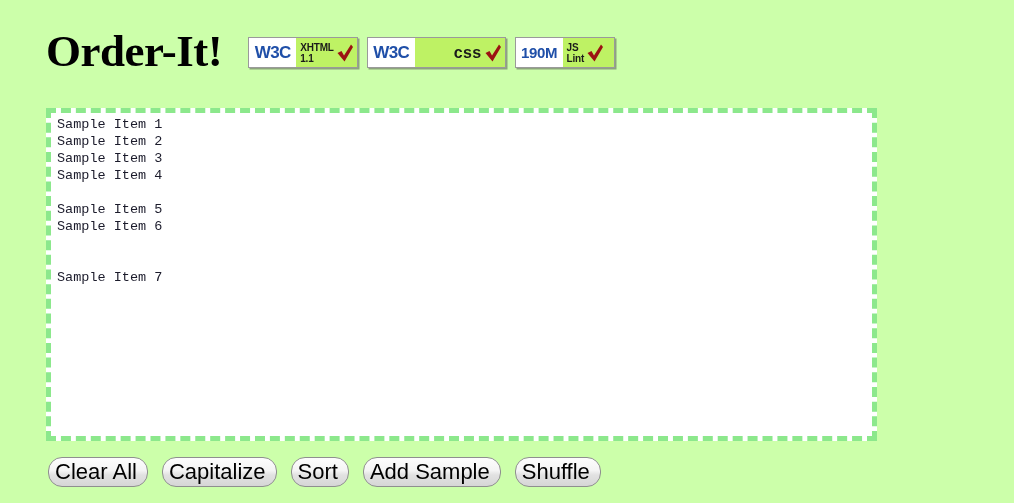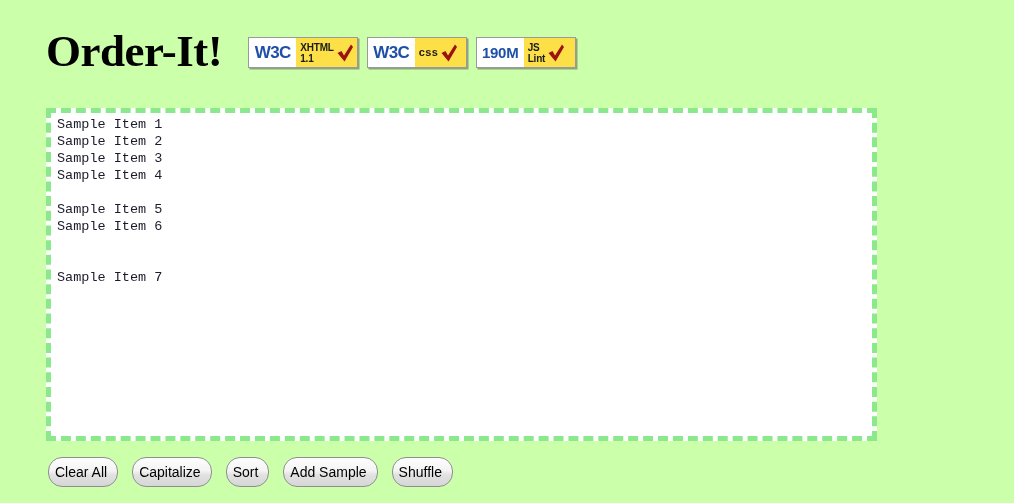--- a/index.html
+++ b/index.html
@@ -75,41 +75,42 @@
     line-height: 17px;
     color: #1f4fa8;
     letter-spacing: -0.6px;
     white-space: nowrap;
   }
   .badge-left-text.small {
     font-size: 15px;
     letter-spacing: -0.3px;
   }
   .badge-right {
-    background: #fde047;
+    background: #bef264;
     display: flex;
     align-items: center;
     padding: 0 3px 0 4px;
     gap: 2px;
     position: relative;
     min-width: 44px;
   }
   .badge-right-text {
     font-family: "Liberation Sans", sans-serif;
     font-weight: bold;
     font-size: 10px;
     line-height: 11px;
     color: #1a1a1a;
     white-space: pre-line;
     letter-spacing: -0.2px;
   }
   .badge-right-text.one-line {
-    font-size: 11px;
+    font-size: 16px;
     line-height: 13px;
     letter-spacing: 0.4px;
+    margin-left: 35px;
   }
   .badge-check {
     width: 18px;
     height: 20px;
     flex: 0 0 auto;
     display: block;
   }
   .badge-tip {
     position: absolute;
     right: -7px;
@@ -148,21 +149,21 @@
   .button-bar {
     position: absolute;
     left: 48px;
     top: 457px;
     display: flex;
     align-items: center;
     gap: 14px;
   }
   .btn {
     font-family: "Liberation Sans", sans-serif;
-    font-size: 14px;
+    font-size: 22px;
     line-height: 18px;
     color: #000000;
     background: linear-gradient(to bottom, #fdfdfd 0%, #f4f4f4 45%, #e2e2e2 60%, #d6d6d6 100%);
     border: 1px solid #8f8f8f;
     border-radius: 14px;
     padding: 5px 10px 6px 6px;
     height: 30px;
     box-sizing: border-box;
     display: inline-flex;
     align-items: center;

